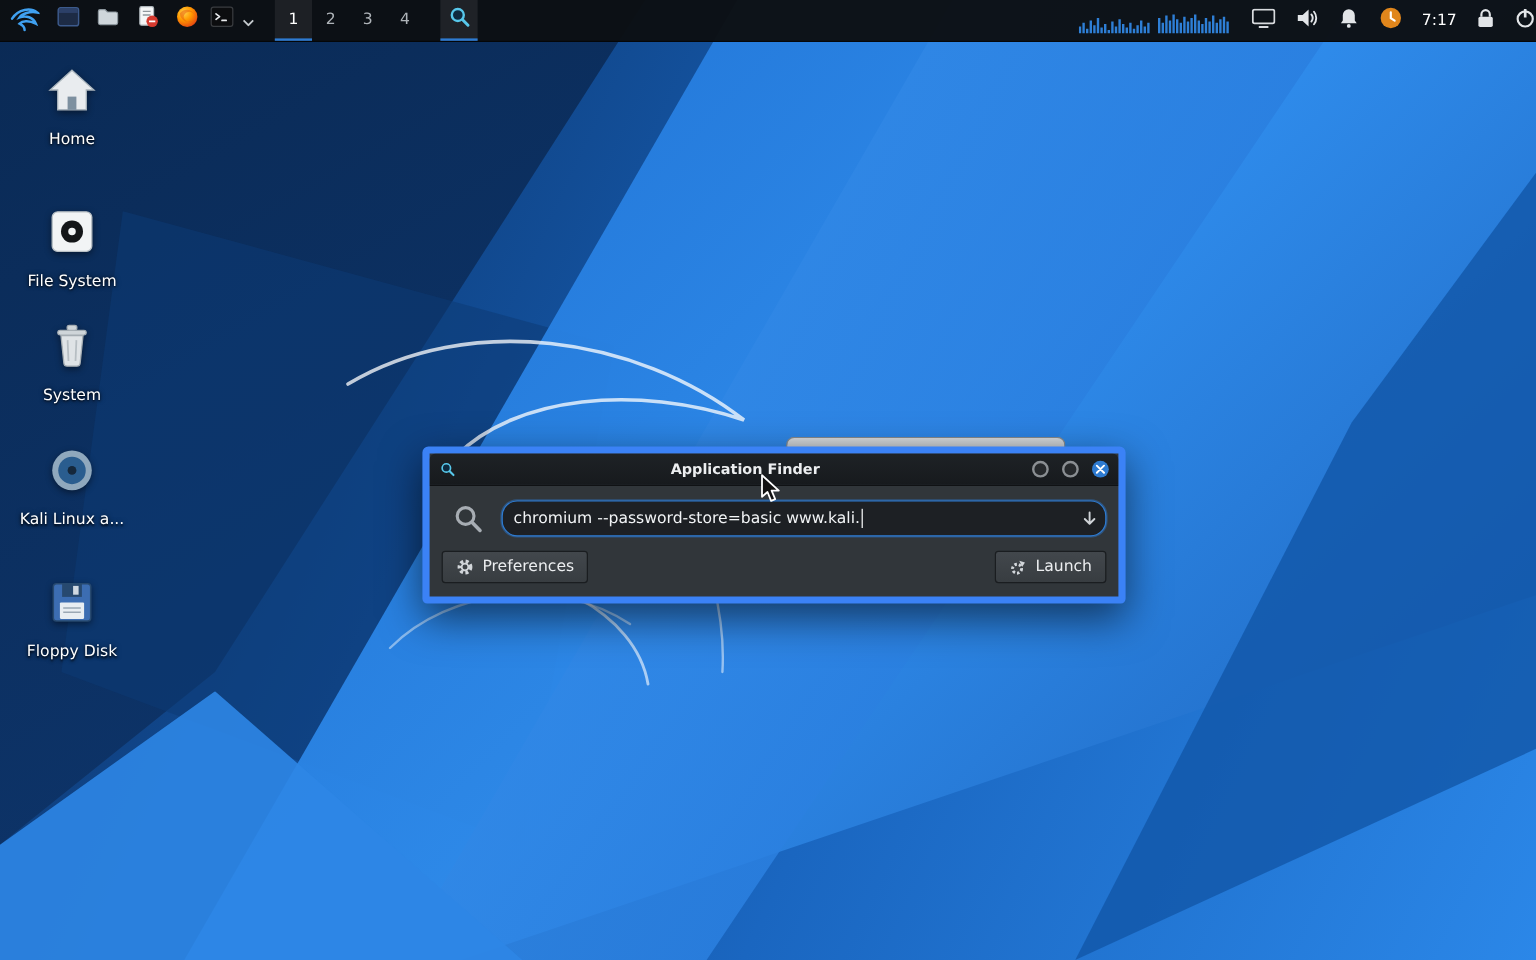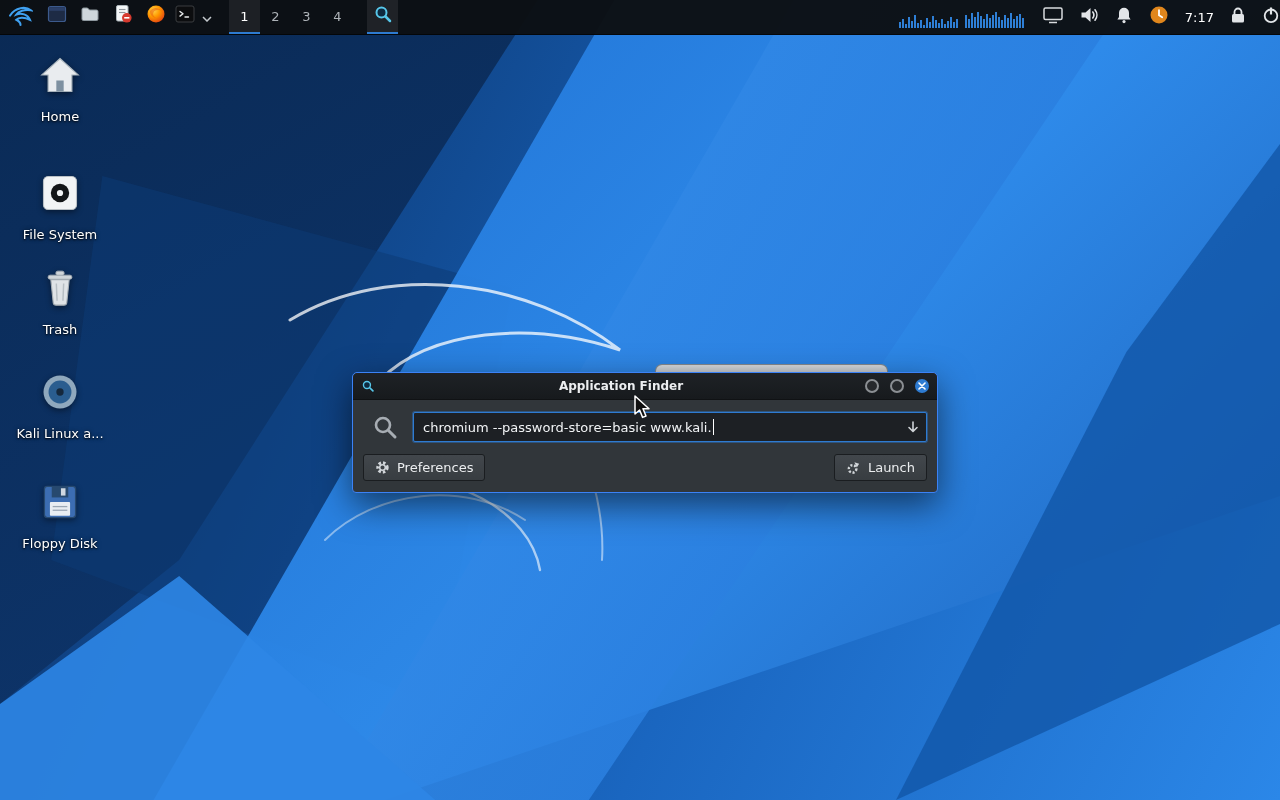--- a/index.html
+++ b/index.html
@@ -47,37 +47,37 @@
   .ws { width:31px; font-size:13px; color:#aeb3b8; }
   .ws.active { color:#ffffff; background:rgba(255,255,255,.07); border-bottom:2px solid #2e7bd1; }
   .task-btn { width:31px; margin-left:14px; background:rgba(255,255,255,.08);
               border-bottom:2px solid #2e7bd1; }
   .tray { margin-left:auto; display:flex; align-items:center; gap:16px; }
   .tray .p-btn { border-bottom:none; }
   .clock { font-size:13px; color:#ffffff; }
 
   
   .finder { position:absolute; left:352px; top:372px; width:586px; z-index:20;
-    background:#31363a; border:1px solid #3b82f6; border-radius:5px 5px 4px 4px;
+    background:#31363a; border:6px solid #3b82f6; border-radius:5px 5px 4px 4px;
     box-shadow:0 12px 34px rgba(0,0,0,.55); }
   .titlebar { height:27px; display:flex; align-items:center; padding:0 8px;
     background:linear-gradient(#1e2226,#171a1d); border-bottom:1px solid #101214;
     border-radius:5px 5px 0 0; }
   .tb-icon { width:16px; display:flex; }
   .tb-title { flex:1; text-align:center; font-size:12px; font-weight:bold; color:#eceef0; }
   .win-controls { display:flex; align-items:center; gap:11px; }
   .wbtn { width:14px; height:14px; border-radius:50%; cursor:pointer;
           display:flex; align-items:center; justify-content:center; }
   .wbtn.dim { border:2px solid #8b8f93; background:#26292c; }
   .wbtn.close { background:#2e7bd1; }
   .fbody { padding:12px 10px 11px 10px; }
   .search-row { display:flex; align-items:center; }
   .big-mag { width:26px; margin:0 15px 0 9px; display:flex; }
   .entry { flex:1; height:30px; background:#1d2024; border:1px solid #2e7bd1;
-    box-shadow:0 0 0 1px rgba(46,123,209,.45); border-radius:2px;
+    box-shadow:0 0 0 1px rgba(46,123,209,.45); border-radius:13px;
     display:flex; align-items:center; padding:0 6px 0 9px; cursor:text; }
   .entry-text { font-size:13px; color:#f2f4f6; white-space:pre; }
   .caret { width:1.5px; height:16px; background:#ffffff; margin-left:1px;
            animation:blink 1.2s steps(1) infinite; }
   @keyframes blink { 50% { opacity:0; } }
   .entry-arrow { margin-left:auto; display:flex; cursor:pointer; }
   .btn-row { display:flex; justify-content:space-between; margin-top:12px; }
   .gbtn { display:flex; align-items:center; gap:7px; padding:0 11px; height:27px;
     background:linear-gradient(#42474c,#383d41); border:1px solid #1a1d20; border-radius:3px;
     color:#eceef0; font-size:13px; font-family:inherit; cursor:pointer; }
@@ -130,21 +130,21 @@
 <div class="desk-icon" style="top:265px">
   <span class="di-art">
     <svg width="44" height="44" viewBox="0 0 48 48">
       <path d="M14 15 h20 l-2.6 25 a3 3 0 0 1 -3 2.7 h-8.8 a3 3 0 0 1 -3 -2.7 Z" fill="#dfe3e6" stroke="#a5adb3" stroke-width="1.2"></path>
       <line x1="20" y1="19" x2="20.8" y2="38" stroke="#b7bec3" stroke-width="1.6"></line>
       <line x1="28" y1="19" x2="27.2" y2="38" stroke="#b7bec3" stroke-width="1.6"></line>
       <rect x="11" y="10" width="26" height="4.4" rx="2.2" fill="#cfd5d9" stroke="#a5adb3" stroke-width="1"></rect>
       <rect x="19.5" y="5.6" width="9" height="4.4" rx="2" fill="#cfd5d9" stroke="#a5adb3" stroke-width="1"></rect>
     </svg>
   </span>
-  <span class="di-label">Trash</span>
+  <span class="di-label">System</span>
 </div>
 
 <div class="desk-icon" style="top:369px">
   <span class="di-art">
     <svg width="44" height="44" viewBox="0 0 48 48">
       <circle cx="24" cy="24" r="18" fill="#8fa8bd"></circle>
       <circle cx="24" cy="24" r="12.5" fill="#2a5d8f"></circle>
       <circle cx="24" cy="24" r="4" fill="#15283c"></circle>
     </svg>
   </span>

